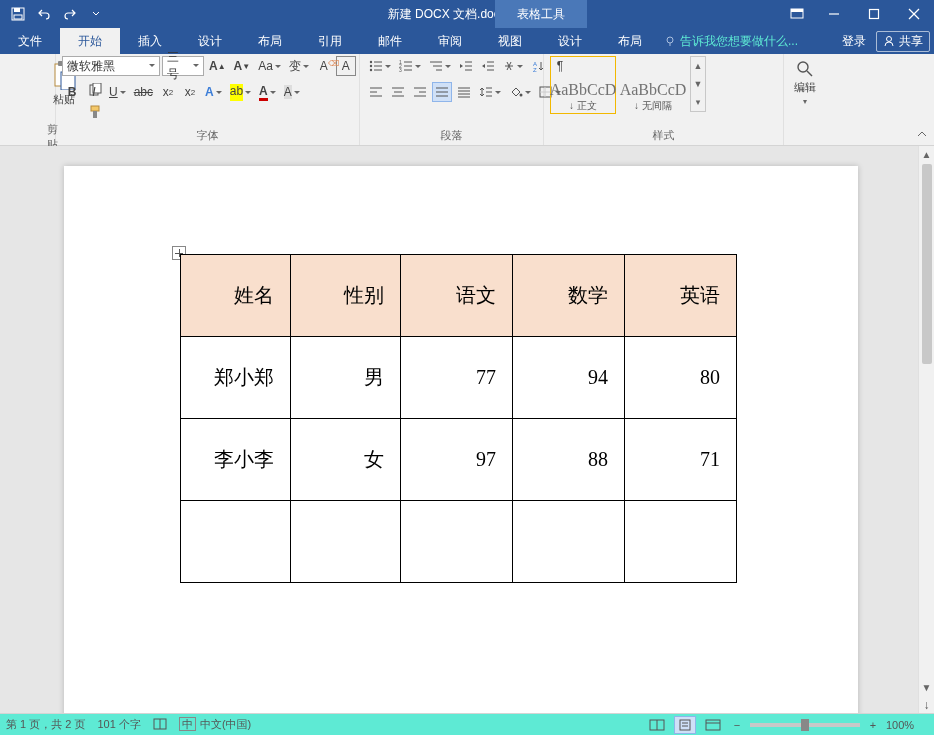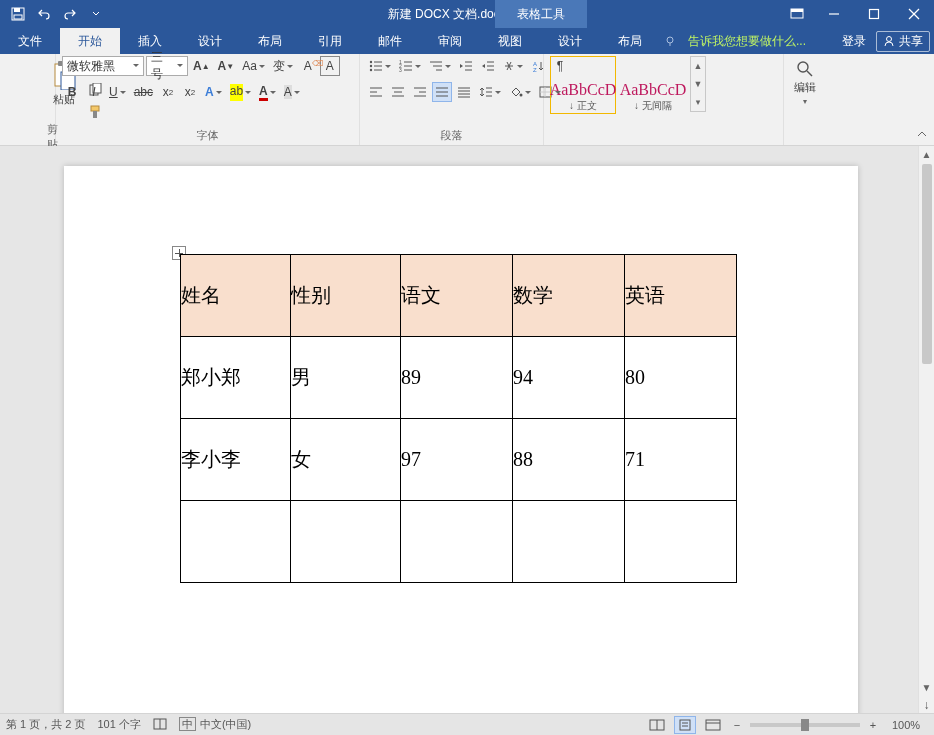--- a/index.html
+++ b/index.html
@@ -14,60 +14,60 @@
 .context-tab-badge { position: absolute; left: 495px; top: 0; width: 92px; height: 28px; background: #4A78B8; display: flex; align-items: center; justify-content: center; font-size: 12px; }
 .win-controls { position: absolute; right: 0; top: 0; display: flex; }
 .win-btn { width: 40px; height: 28px; display: flex; align-items: center; justify-content: center; cursor: pointer; }
 .ribbon-opts { width: 34px; height: 28px; display:flex;align-items:center;justify-content:center;cursor:pointer;}
 
 .tabs { background: #2B579A; height: 26px; display: flex; align-items: stretch; color: #fff; font-size: 12px; position: relative; }
 .tab { padding: 0 18px; display: flex; align-items: center; cursor: pointer; }
 .tab.file { background: #2B579A; }
 .tab.active { background: #F1F1F1; color: #2B579A; }
 .tab.context { color: #fff; }
-.tell-me { display: flex; align-items: center; gap: 12px; color: #bef264; margin-left: 4px; cursor:text;}
+.tell-me { display: flex; align-items: center; gap: 4px; color: #5eead4; margin-left: 4px; cursor:text;}
 .tell-me svg { opacity: .85; }
 .tabs-right { position: absolute; right: 4px; top: 0; display: flex; align-items: center; height: 100%; gap: 10px; justify-content: flex-end; }
 .share-btn { display: flex; align-items: center; gap: 4px; border: 1px solid rgba(255,255,255,.6); padding: 1px 6px; border-radius: 2px; cursor:pointer; font-size:12px;}
 
 .ribbon { background: #F1F1F1; height: 92px; border-bottom: 1px solid #d4d4d4; display: flex; position: relative; }
 .group { border-right: 1px solid #e0e0e0; display: flex; flex-direction: column; padding: 2px 6px 0; }
 .group-body { flex: 1; display: flex; align-items: flex-start; gap: 4px; }
 .group-label { font-size: 11px; color: #666; text-align: center; padding-bottom: 2px; position: relative; }
 .toolbtn { min-width: 20px; height: 20px; display: inline-flex; align-items: center; justify-content: center; cursor: pointer; color: #444; border: 1px solid transparent; padding: 0 2px; font-size: 12px;}
 .toolbtn.dd::after { content: ""; border: 3px solid transparent; border-top-color: #666; margin-left: 2px; position: relative; top: 2px; }
 .bigbtn { display: flex; flex-direction: column; align-items:center; justify-content:center; gap:2px; padding:4px; cursor:pointer; font-size:11px; color:#444;text-align:right;}
 .row { display: flex; align-items: center; gap: 2px; margin-bottom: 2px; }
 .combo { height: 20px; border: 1px solid #ababab; background: #fff; display:flex; align-items:center; padding: 0 14px 0 4px; font-size: 12px; color:#333; cursor:pointer; position:relative;}
 .combo::after { content:""; position:absolute; right:4px; top:7px; border:3px solid transparent; border-top-color:#666;}
 .style-item { width: 66px; height: 58px; border:1px solid transparent; display:flex;flex-direction:column;align-items:center;justify-content:center;cursor:pointer; font-size:10px; color:#555;}
 .style-item.sel{border-color:#f2b800;}
-.style-preview{font-size:16px;color:#be185d;font-family:"SimSun";margin-top:24px;}
+.style-preview{font-size:16px;color:#737373;font-family:"SimSun";margin-top:24px;}
 .style-preview.big{font-size:26px;font-weight:bold;}
 .style-nav{display:flex;flex-direction:column;border:1px solid #c8c8c8;}
 .style-nav div{width:14px;height:18px;display:flex;align-items:center;justify-content:center;cursor:pointer;font-size:9px;color:#666;}
 .collapse-btn{position:absolute;right:4px;bottom:2px;width:16px;height:16px;cursor:pointer;display:flex;align-items:center;justify-content:center;}
 
 .doc-area { position: absolute; top: 146px; left: 0; right: 16px; bottom: 22px; background: #e6e6e6; overflow:hidden;}
 .page { position: absolute; left: 64px; top: 20px; width: 794px; height: 1000px; background: #fff; box-shadow: 0 0 6px rgba(0,0,0,.2); }
 .table-handle{position:absolute;left:108px;top:80px;width:14px;height:14px;border:1px solid #888;background:#fff;display:flex;align-items:center;justify-content:center;cursor:move;}
 .table-handle::before,.table-handle::after{content:"";position:absolute;background:#555;}
 .table-handle::before{width:8px;height:1px;}
 .table-handle::after{width:1px;height:8px;}
 .doc-table{position:absolute;left:116px;top:88px;border-collapse:collapse;}
-.doc-table td{border:1px solid #000;text-align:left;font-size:20px;벵:400;padding:0;height:82px;font-family:"Microsoft YaHei";}
+.doc-table td{border:1px solid #000;text-align:right;font-size:20px;벵:400;padding:16px;height:82px;font-family:"Microsoft YaHei";}
 .doc-table tr.hdr td{background:#f9dfcd;}
 .c1{width:110px;}.c2{width:110px;}.c3{width:112px;}.c4{width:112px;}.c5{width:112px;}
 
 .vscroll{position:absolute;right:0;top:146px;bottom:22px;width:16px;background:#f1f1f1;border-left:1px solid #e0e0e0;display:flex;flex-direction:column;align-items:center;}
 .vscroll .arrow{height:16px;width:100%;display:flex;align-items:center;justify-content:center;cursor:pointer;color:#666;font-size:10px;}
 .vscroll .thumb{width:10px;background:#c8c8c8;border-radius:2px;position:absolute;left:3px;cursor:pointer;}
 .obj-nav{width:16px;height:16px;display:flex;align-items:center;justify-content:center;font-size:12px;color:#555;cursor:pointer;margin-top:2px;}
 
-.statusbar{position:absolute;left:0;right:0;bottom:0;height:22px;background:#e5e5e5;border-top:1px solid #d4d4d4;display:flex;align-items:center;font-size:11px;color:#555;padding:0 6px;gap:12px;}
+.statusbar{position:absolute;left:0;right:0;bottom:0;height:22px;background:#5eead4;border-top:1px solid #d4d4d4;display:flex;align-items:center;font-size:11px;color:#555;padding:0 6px;gap:12px;}
 .status-right{position:absolute;right:8px;display:flex;align-items:center;gap:6px;}
 .view-btn{width:22px;height:18px;display:flex;align-items:center;justify-content:center;cursor:pointer;border:1px solid transparent;}
 .zoom-slider{width:110px;height:4px;background:#c8c8c8;position:relative;cursor:pointer;}
 .zoom-slider .knob{position:absolute;width:8px;height:12px;background:#888;top:-4px;left:51px;}
 .zminus,.zplus{width:14px;text-align:center;cursor:pointer;}
 </style>
 </head>
 <body>
 
 <div class="titlebar">
@@ -192,21 +192,21 @@
             </svg>
           </div>
       </div>
     </div>
     <div class="group-label">剪贴板</div>
   </div>
 
   <div class="group" style="width:304px;">
     <div class="group-body" style="flex-direction:column;">
       <div class="row">
-        <div class="combo" style="width:82px;">微软雅黑</div>
+        <div class="combo" style="width:98px;">微软雅黑</div>
         <div class="combo" style="width:42px;">三号</div>
         <div class="toolbtn" style="font-weight:bold;">A<sup style="font-size:8px;">▲</sup></div>
         <div class="toolbtn" style="font-weight:bold;">A<sup style="font-size:8px;">▼</sup></div>
         <div class="toolbtn dd">Aa</div>
         <div class="toolbtn dd">变</div>
         <div class="toolbtn">
             <span style="position:relative;">A<span style="position:absolute;font-size:8px;color:#d85;">⌫</span></span>
           </div>
         <div class="toolbtn" style="border:1px solid #888;padding:0 3px;">A</div>
       </div>
@@ -366,20 +366,21 @@
       <div class="style-item">
         <div class="style-preview">AaBbCcD</div>
         <div>↓ 无间隔</div>
       </div>
       <div class="style-nav">
         <div>▲</div>
         <div>▼</div>
         <div>▾</div>
       </div>
     </div>
+    <div class="group-label">样式</div>
   </div>
 
   <div class="group" style="width:42px;border-right:none;">
     <div class="group-body" style="justify-content:center;">
       <div class="bigbtn">
         <svg width="18" height="18">
             <circle cx="7" cy="7" r="5" fill="none" stroke="#555" stroke-width="1.4"></circle>
             <line x1="11" y1="11" x2="16" y2="16" stroke="#555" stroke-width="1.4"></line>
           </svg>
         <span>编辑</span>
@@ -403,21 +404,21 @@
           <tr class="hdr">
         <td class="c1">姓名</td>
         <td class="c2">性别</td>
         <td class="c3">语文</td>
         <td class="c4">数学</td>
         <td class="c5">英语</td>
       </tr>
       <tr>
             <td>郑小郑</td>
             <td>男</td>
-            <td>89</td>
+            <td>77</td>
             <td>94</td>
             <td>80</td>
           </tr>
       <tr>
             <td>李小李</td>
             <td>女</td>
             <td>97</td>
             <td>88</td>
             <td>71</td>
           </tr>
@@ -467,15 +468,15 @@
         <svg width="16" height="12">
           <rect x="1" y="1" width="14" height="10" fill="none" stroke="#555"></rect>
           <line x1="1" y1="4" x2="15" y2="4" stroke="#555"></line>
         </svg>
       </div>
     <span class="zminus">−</span>
     <div class="zoom-slider">
         <div class="knob"></div>
       </div>
     <span class="zplus">+</span>
-    <span style="width:40px;text-align:center;">100%</span>
+    <span style="width:40px;text-align:left;">100%</span>
   </div>
 </div>
 
 </body></html>

